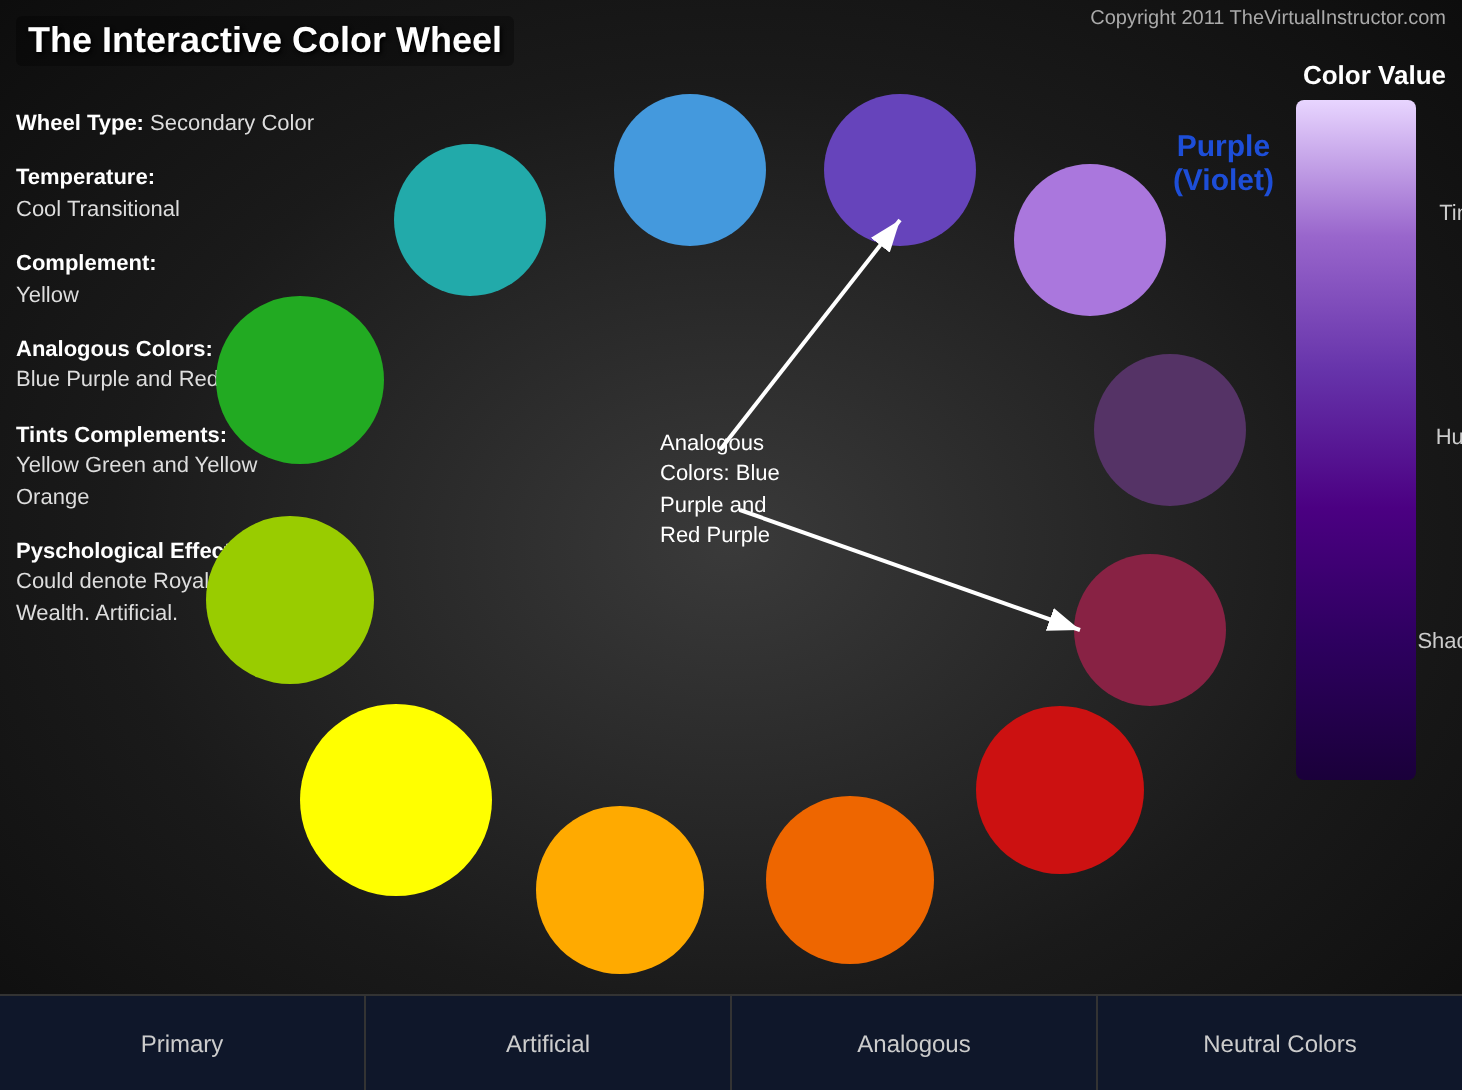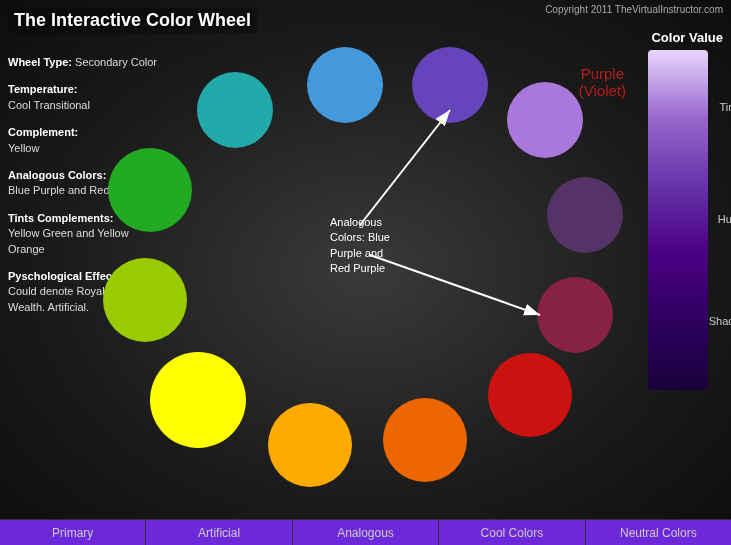--- a/index.html
+++ b/index.html
@@ -87,34 +87,34 @@
       position: absolute;
       right: -38px;
       top: 78%;
       font-size: 11px;
       color: #ccc;
     }
     
     #purple-label {
       position: absolute;
       top: 65px;
-      right: 105px;
-      color: #b91c1c;
+      right: 94px;
+      color: #1d4ed8;
       font-size: 15px;
-      font-weight: normal;
+      font-weight: bold;
       text-align: center;
     }
     
     #bottom-nav {
       position: absolute;
       bottom: 0;
       left: 0;
       right: 0;
-      height: 26px;
-      background: #6d28d9;
+      height: 48px;
+      background: #0f172a;
       border-top: 1px solid #333;
       display: flex;
     }
     .nav-item {
       flex: 1;
       display: flex;
       align-items: center;
       justify-content: center;
       font-size: 12px;
       color: #ccc;
@@ -207,15 +207,14 @@
 </svg>
 
 <div style="position:absolute; top:215px; left:330px; color:white; font-size:11px; line-height:1.4; width:105px;">
   Analogous<br>Colors: Blue<br>Purple and<br>Red Purple
 </div>
 
 <div id="bottom-nav">
   <div class="nav-item">Primary</div>
   <div class="nav-item">Artificial</div>
   <div class="nav-item">Analogous</div>
-  <div class="nav-item">Cool Colors</div>
   <div class="nav-item">Neutral Colors</div>
 </div>
 
 </body></html>

